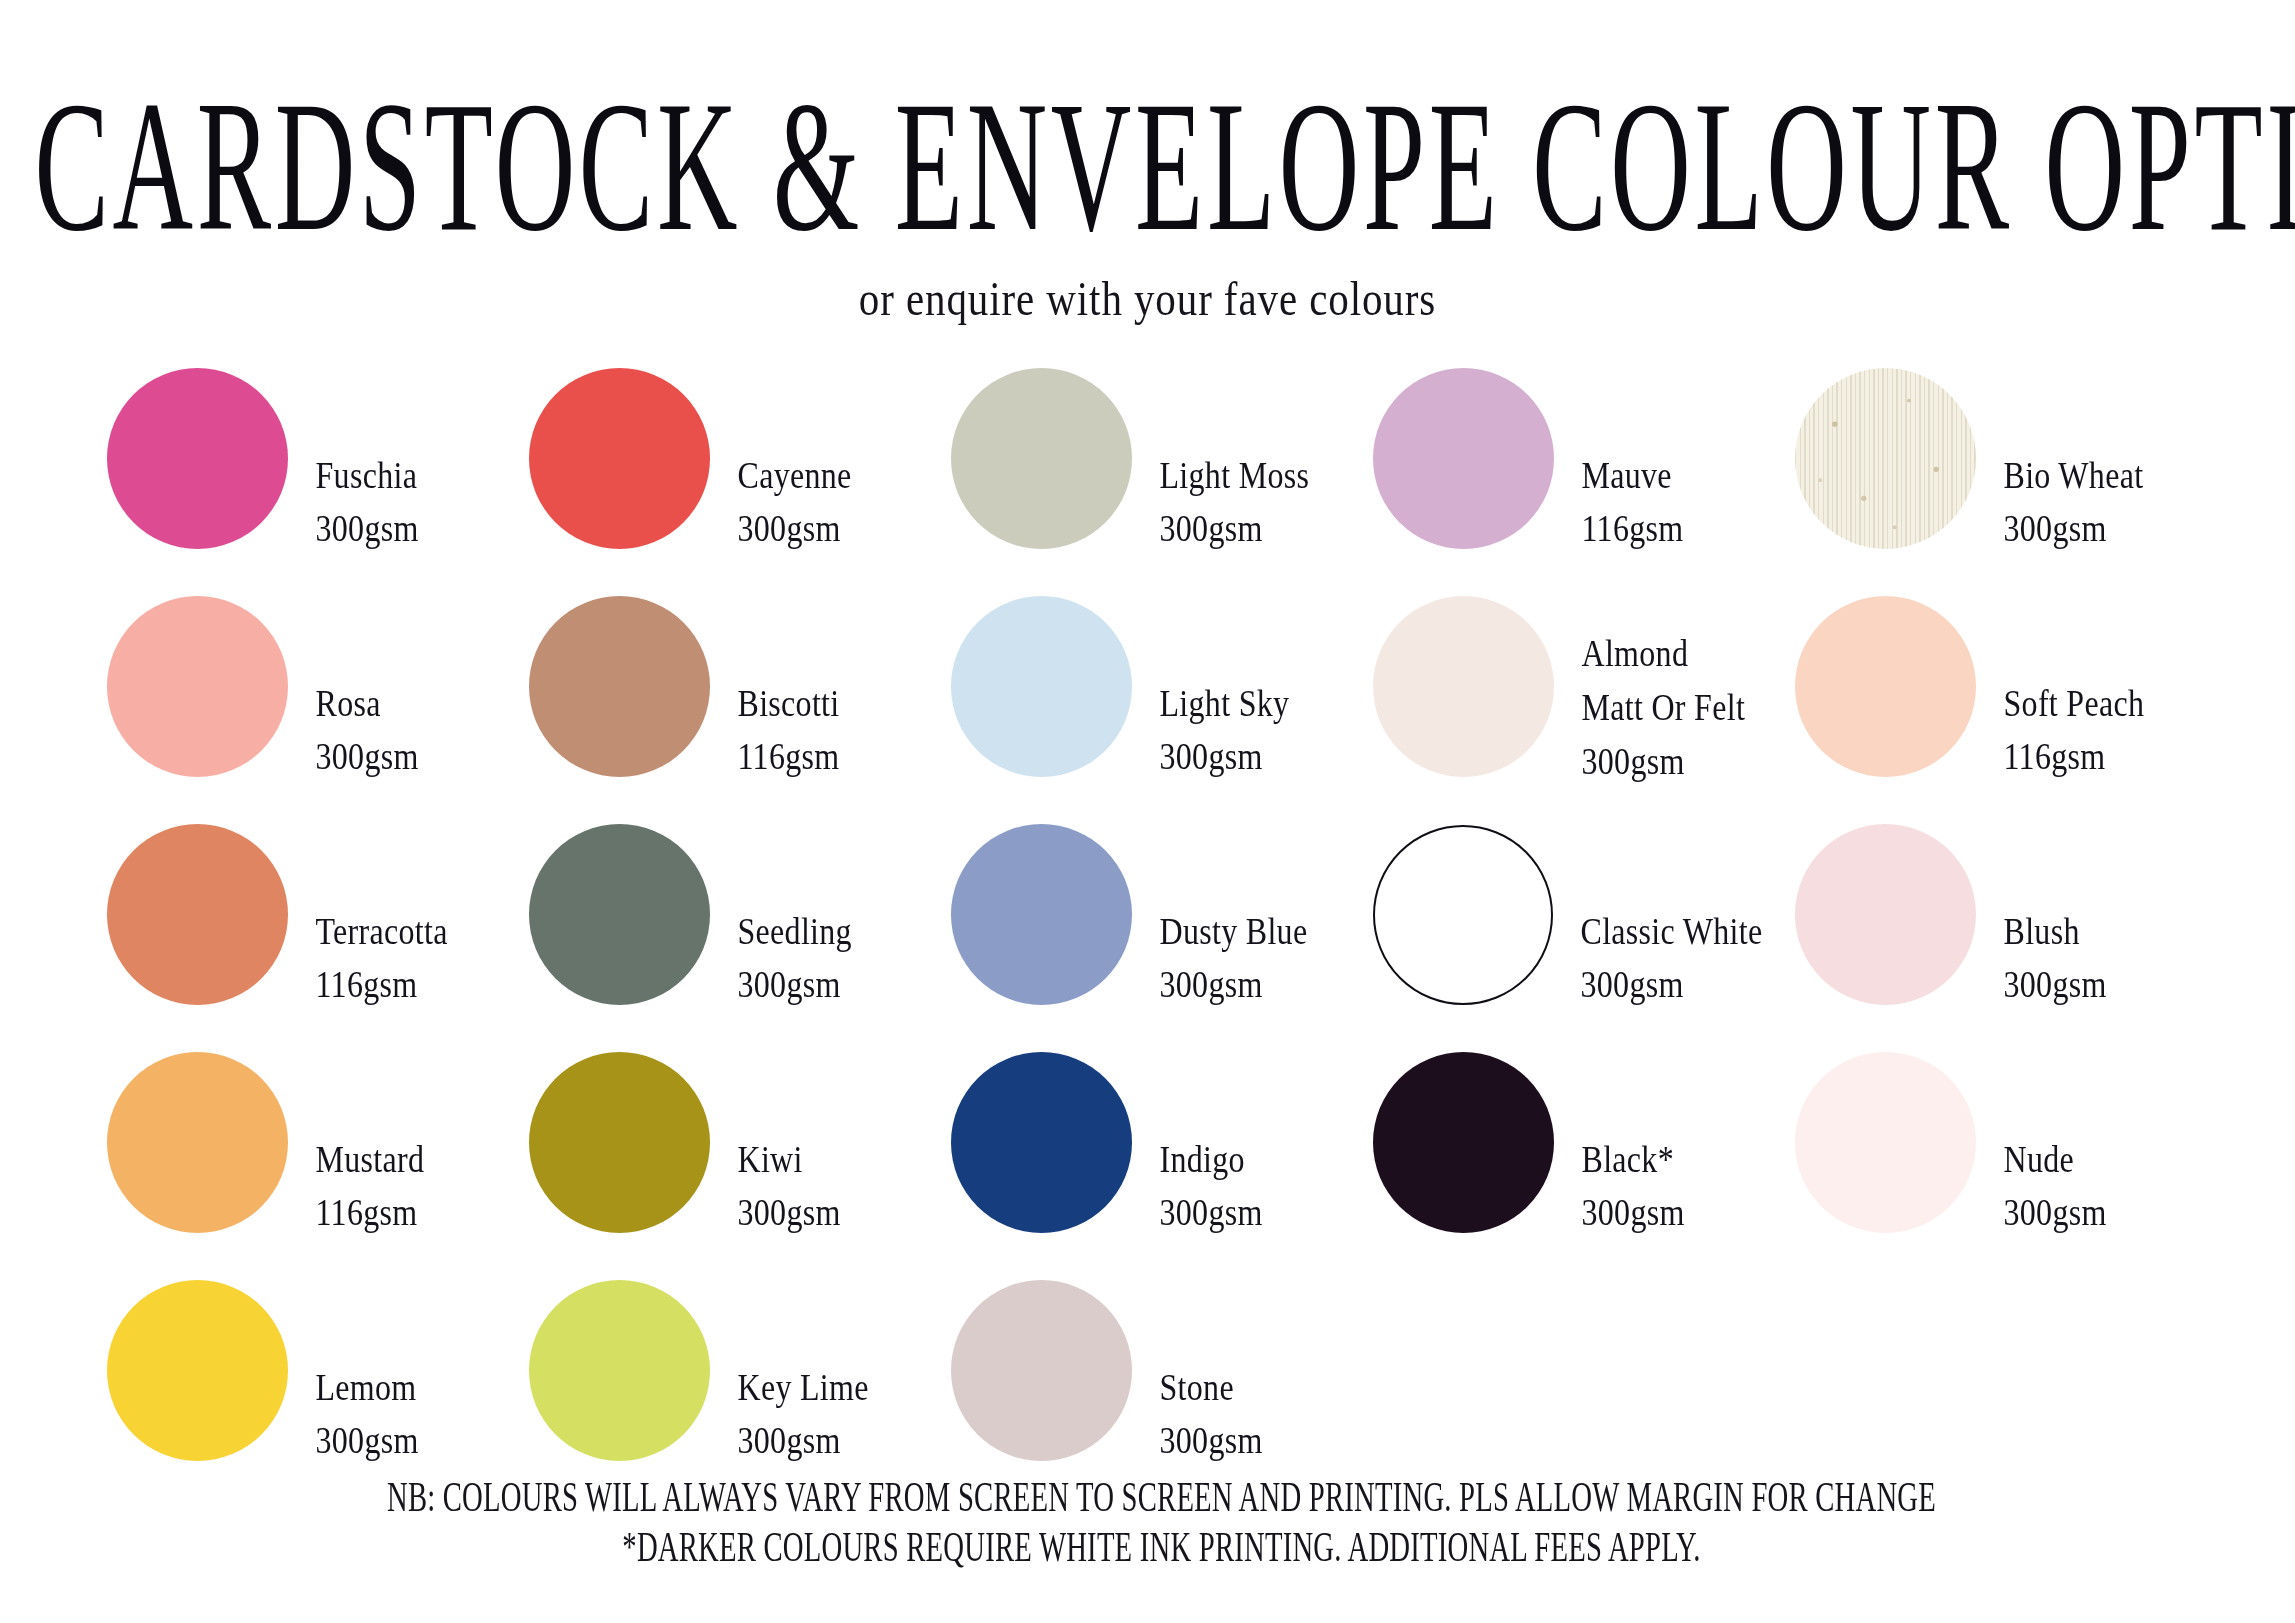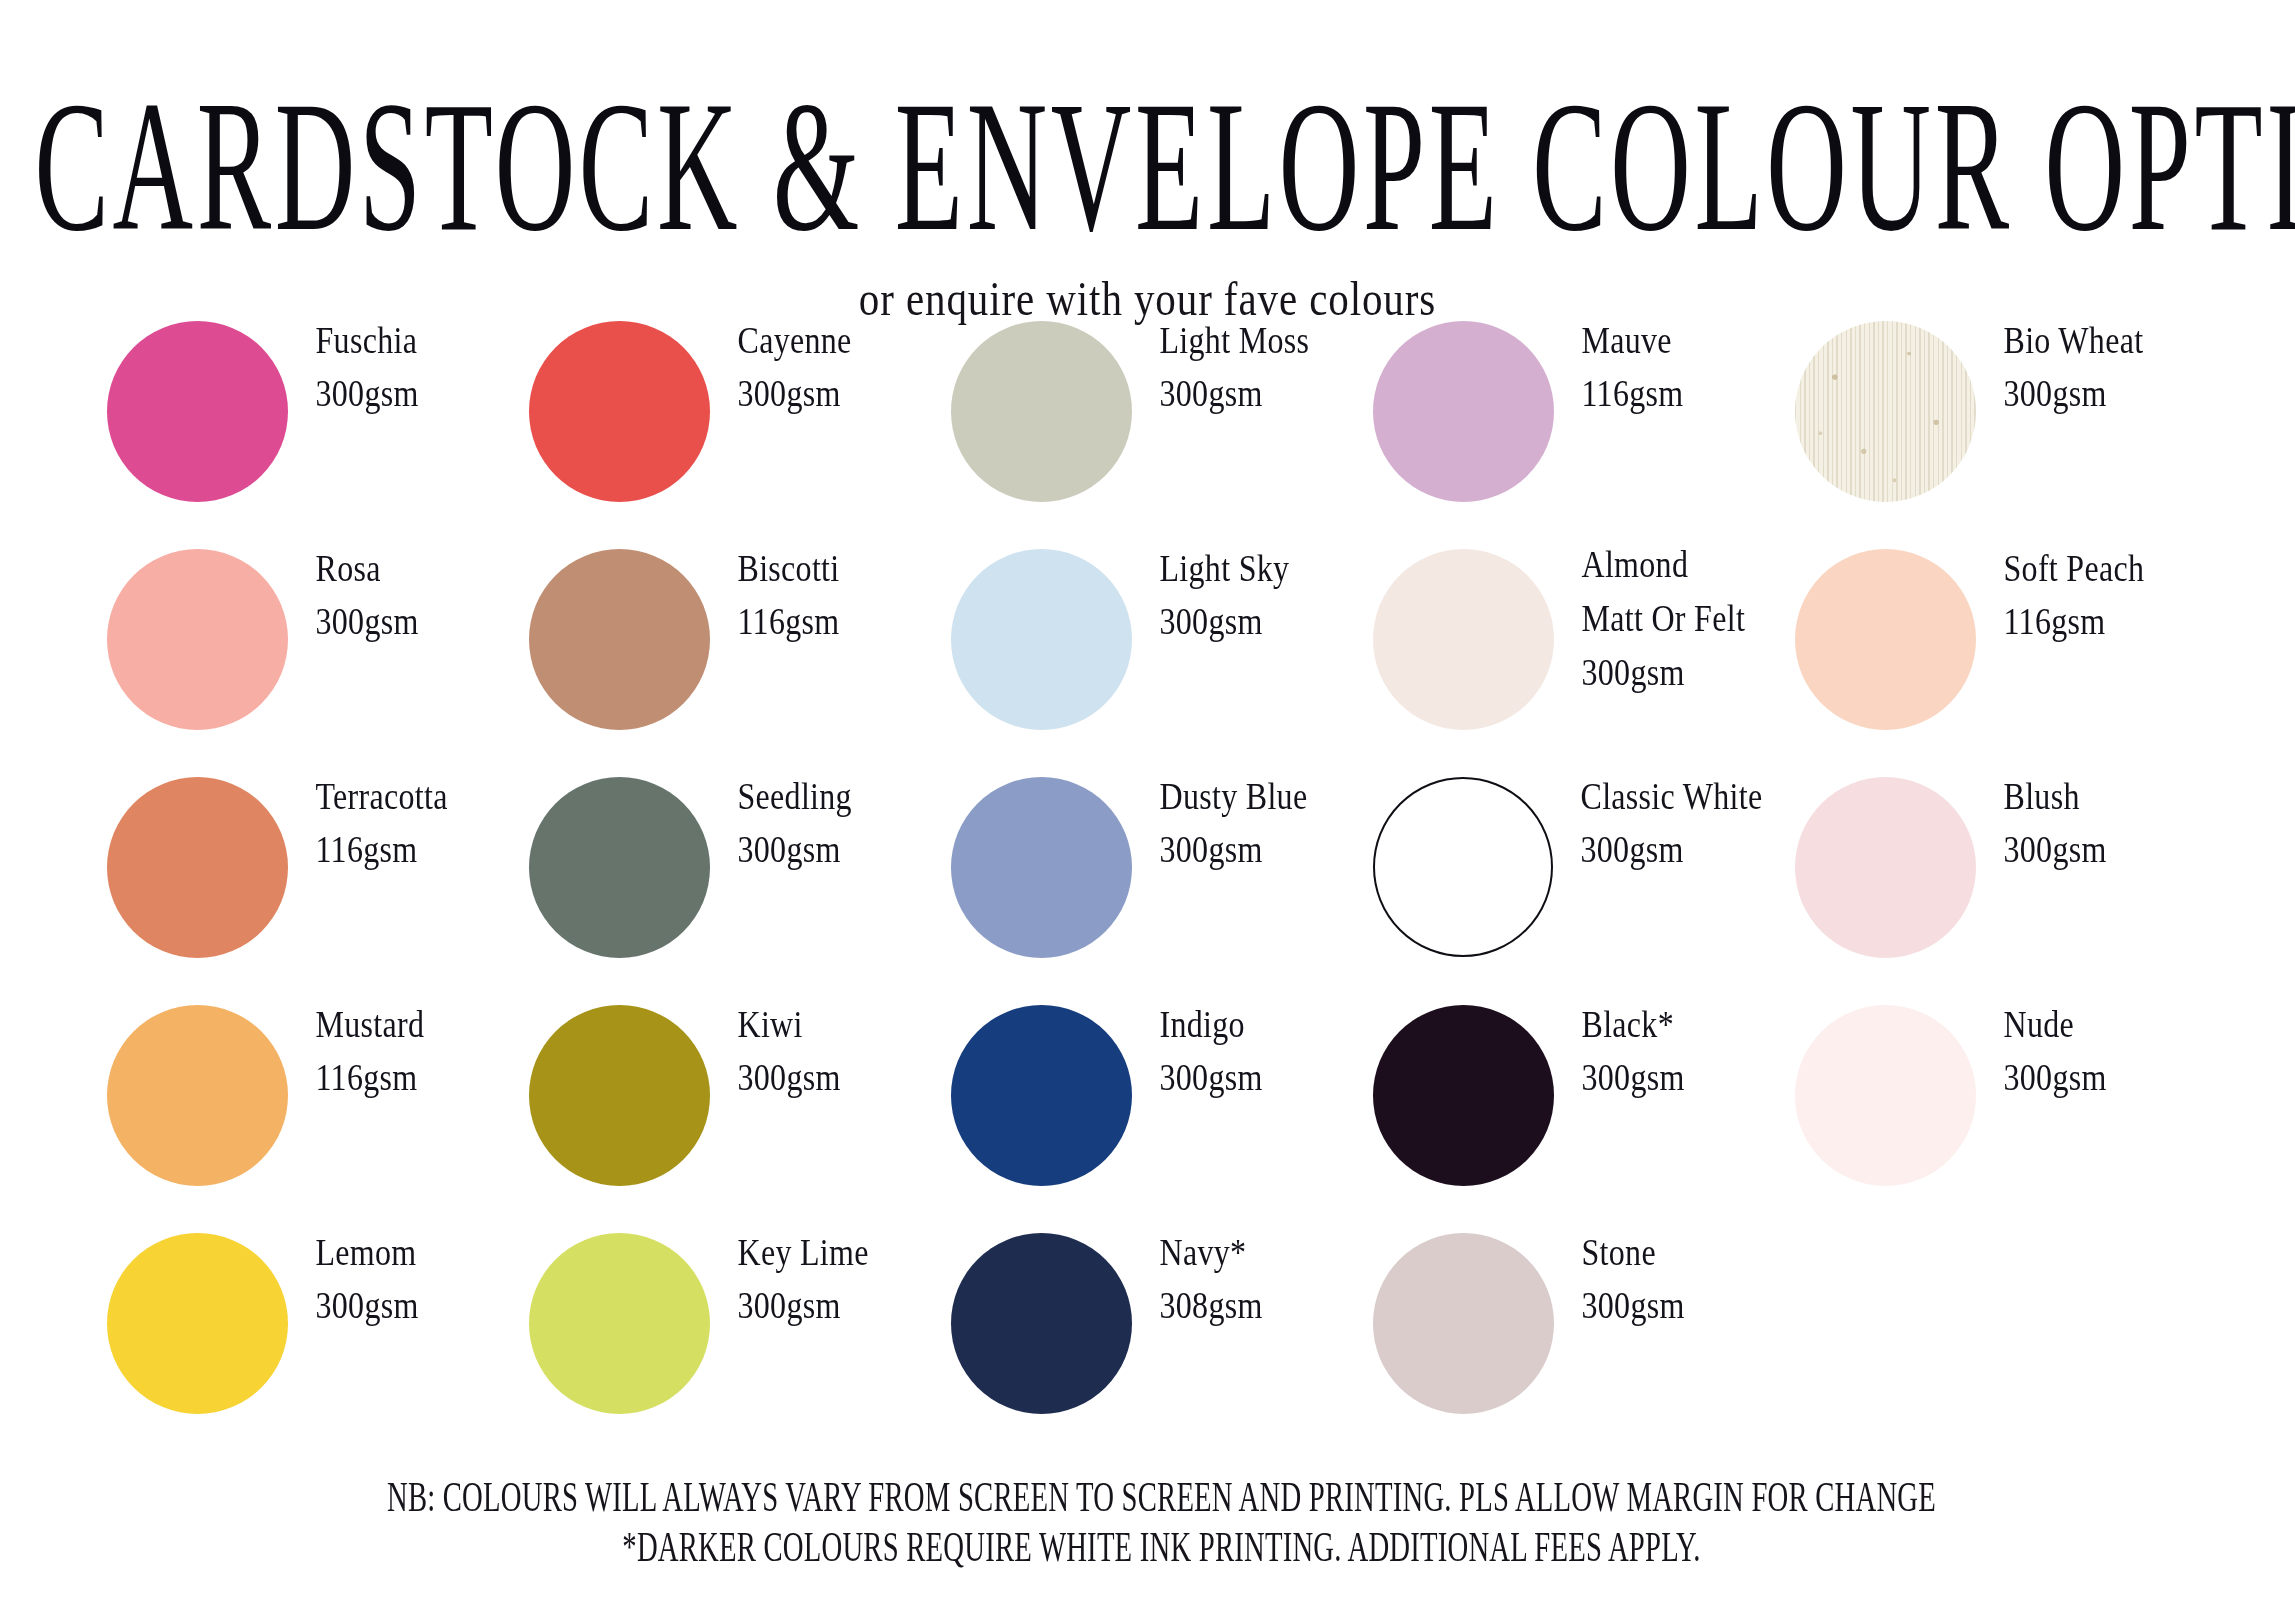--- a/index.html
+++ b/index.html
@@ -58,21 +58,21 @@
     position: absolute;
     left: 107px;
     top: 321px;
     width: 2112px;
     display: grid;
     grid-template-columns: repeat(5, 422px);
     grid-template-rows: repeat(5, 228px);
   }
   .cell {
     display: flex;
-    align-items: flex-start;
+    align-items: flex-end;
     gap: 27.5px;
   }
   .swatch {
     flex: 0 0 auto;
     width: 181px;
     height: 181px;
     border-radius: 50%;
     background: #cccccc;
   }
   .swatch.outlined {
@@ -297,27 +297,20 @@
         </div>
       </div>
       <div class="cell">
         <div class="swatch" style="background: rgb(213, 223, 98);"></div>
         <div class="label">
           <span class="name">Key Lime</span>
           <span class="gsm">300gsm</span>
         </div>
       </div>
       <div class="cell">
-        <div class="swatch" style="background: rgb(30, 44, 79);"></div>
-        <div class="label">
-          <span class="name">Navy*</span>
-          <span class="gsm">308gsm</span>
-        </div>
-      </div>
-      <div class="cell">
         <div class="swatch" style="background: rgb(217, 204, 203);"></div>
         <div class="label">
           <span class="name">Stone</span>
           <span class="gsm">300gsm</span>
         </div>
       </div>
     </div>
 
   <div class="footer">
     <p class="footer-line">NB: COLOURS WILL ALWAYS VARY FROM SCREEN TO SCREEN AND PRINTING. PLS ALLOW MARGIN FOR CHANGE</p>

